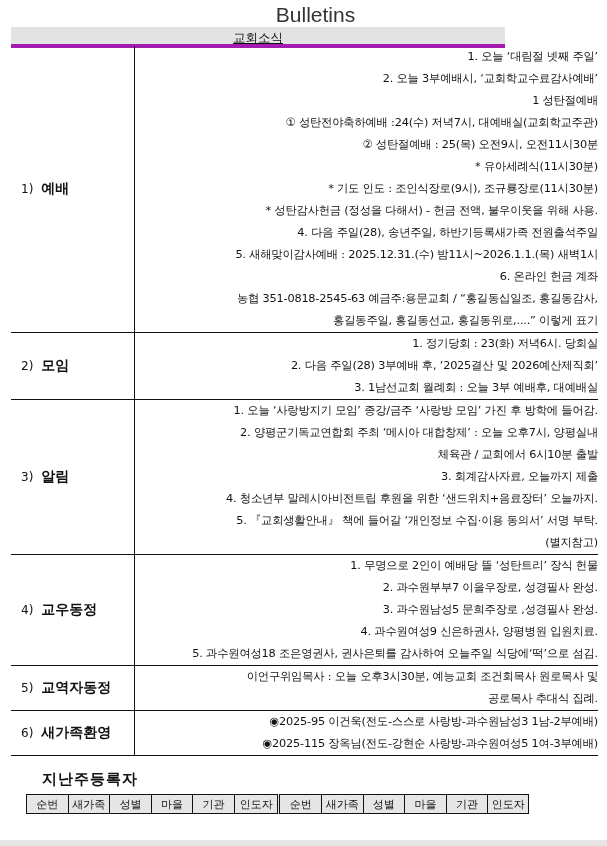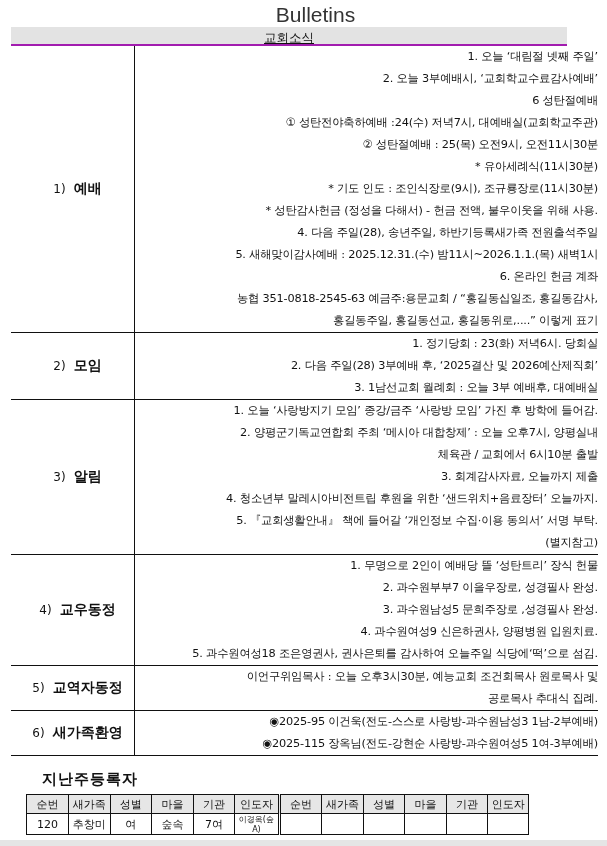--- a/index.html
+++ b/index.html
@@ -1,27 +1,27 @@
 <!DOCTYPE html>
 <html><head>
 <meta charset="utf-8">
 <style>
   html, body { margin: 0; padding: 0; background: #ffffff; }
   body { width: 607px; height: 846px; position: relative; overflow: hidden;
          font-family: "DejaVu Sans", sans-serif; color: #111; }
   .page-title { position: absolute; left: 12px; top: 3px; width: 607px; text-align: center;
                 font-family: "Liberation Sans", sans-serif; font-weight: 300;
                 font-size: 21px; color: #333; letter-spacing: 0px; line-height: 24px; }
-  .section-bar { position: absolute; left: 11px; top: 27px; width: 556px; height: 17px;
-                 background: #e3e3e3; border-bottom: 2px solid #a21caf; text-align: center; }
+  .section-bar { position: absolute; left: 11px; top: 27px; width: 494px; height: 17px;
+                 background: #e3e3e3; border-bottom: 4px solid #a21caf; text-align: center; }
   .section-bar span { font-size: 12.5px; line-height: 17px; text-decoration: underline; }
   table.main { position: absolute; left: 11px; top: 46px; width: 587px; border-collapse: collapse; }
   table.main td { vertical-align: middle; padding: 0; }
   table.main tr { border-bottom: 1.5px solid #111; }
-  td.label { width: 123px; border-right: 1.5px solid #111; font-size: 14px; text-align: center; }
+  td.label { width: 123px; border-right: 1.5px solid #111; font-size: 14px; }
   td.label .num { font-size: 12px; margin-left: 10px; margin-right: 8px; }
   td.label .title { font-weight: bold; }
   td.body { padding-left: 6px !important; text-align: right; }
   .line { font-size: 11.3px; height: 22px; line-height: 22px; white-space: nowrap; overflow: hidden; letter-spacing: -0.2px; }
   .line.indent1 { padding-left: 5px; }
   .line.indent2 { padding-left: 12px; }
   .line.indent3 { padding-left: 12px; }
   .line.cont { padding-left: 16px; }
   .reg-title { position: absolute; left: 42px; top: 770px; font-size: 15px; font-weight: bold; letter-spacing: 1px; }
   table.reg { position: absolute; left: 26px; top: 794px; width: 503px; border-collapse: collapse; font-size: 11px; }
@@ -40,21 +40,21 @@
   <span>교회소식</span>
 </div>
 
 <table class="main">
   <tbody id="main-body">
       <tr>
         <td class="label"><span class="num">1)</span><span class="title">예배</span></td>
         <td class="body">
           <div class="line ">1. 오늘 ‘대림절 넷째 주일’</div>
           <div class="line ">2. 오늘 3부예배시, ‘교회학교수료감사예배’</div>
-          <div class="line ">6 성탄절예배</div>
+          <div class="line ">1 성탄절예배</div>
           <div class="line indent1">① 성탄전야축하예배 :24(수) 저녁7시, 대예배실(교회학교주관)</div>
           <div class="line indent1">② 성탄절예배 : 25(목) 오전9시, 오전11시30분</div>
           <div class="line indent2">* 유아세례식(11시30분)</div>
           <div class="line indent2">* 기도 인도 : 조인식장로(9시), 조규룡장로(11시30분)</div>
           <div class="line indent2">* 성탄감사헌금 (정성을 다해서) - 헌금 전액, 불우이웃을 위해 사용.</div>
           <div class="line ">4. 다음 주일(28), 송년주일, 하반기등록새가족 전원출석주일</div>
           <div class="line ">5. 새해맞이감사예배 : 2025.12.31.(수) 밤11시~2026.1.1.(목) 새벽1시</div>
           <div class="line ">6. 온라인 헌금 계좌</div>
           <div class="line indent3">농협 351-0818-2545-63 예금주:용문교회 / “홍길동십일조, 홍길동감사,</div>
           <div class="line indent3">홍길동주일, 홍길동선교, 홍길동위로,....” 이렇게 표기</div>
@@ -118,30 +118,16 @@
         <td style="width: 42px;">마을</td>
         <td style="width: 42px;">기관</td>
         <td class="sep" style="width: 44px;">인도자</td>
         <td style="width: 42px;">순번</td>
         <td style="width: 42px;">새가족</td>
         <td style="width: 42px;">성별</td>
         <td style="width: 42px;">마을</td>
         <td style="width: 42px;">기관</td>
         <td style="width: 41px;">인도자</td>
       </tr>
-      <tr>
-        <td>120</td>
-        <td>추창미</td>
-        <td>여</td>
-        <td>숲속</td>
-        <td>7여</td>
-        <td class="sep small">이경옥(숲A)</td>
-        <td></td>
-        <td></td>
-        <td></td>
-        <td></td>
-        <td></td>
-        <td></td>
-      </tr>
     </tbody>
 </table>
 
 <div class="bottom-strip"></div>
 
 </body></html>

